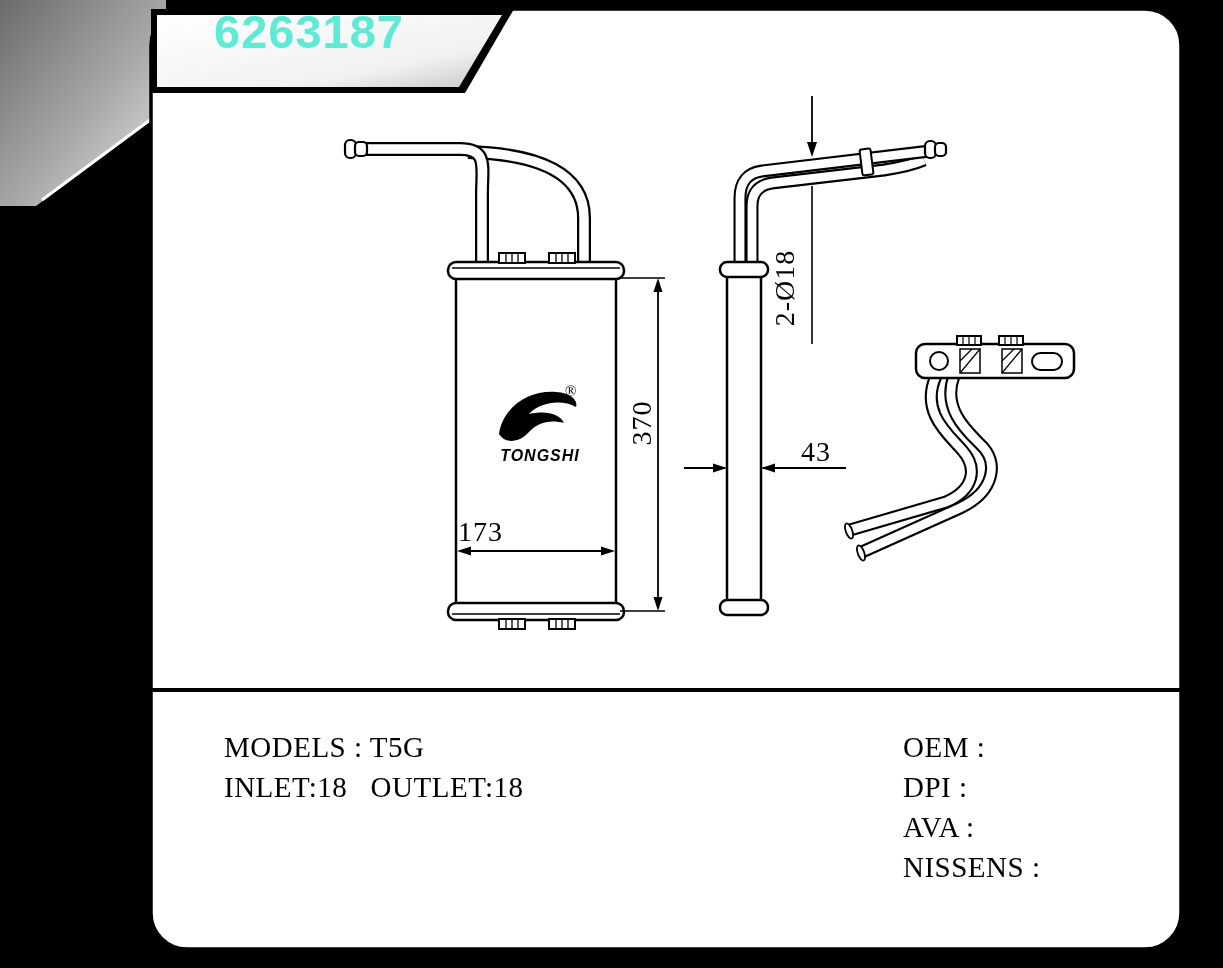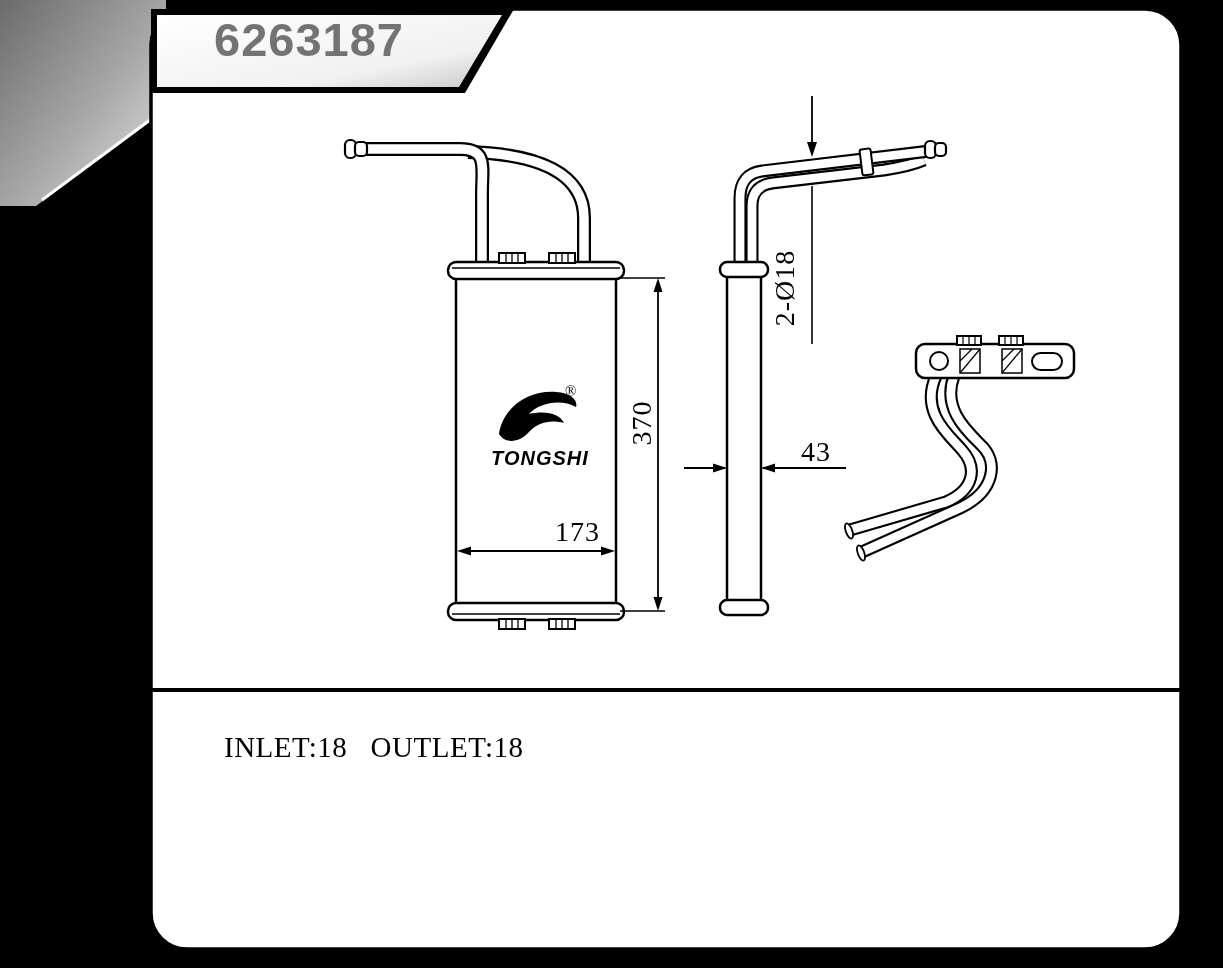--- a/index.html
+++ b/index.html
@@ -6,35 +6,35 @@
   html,body { background:#000; }
   body {
     width:1223px; height:968px;
     font-family:"Liberation Serif", serif;
     color:#000;
   }
   .stage { position:relative; width:1223px; height:968px; background:#000; overflow:hidden; }
   .stage > svg { position:absolute; left:0; top:0; }
   .overlay { position:absolute; }
   .part-number {
-    left:163px; top:12px; width:292px; text-align:center;
+    left:163px; top:4px; width:292px; text-align:center;
     font-family:"Liberation Sans", sans-serif;
-    font-weight:700; font-size:47px; letter-spacing:1px; color:#737373;
+    font-weight:700; font-size:47px; letter-spacing:1px; color:#5eead4;
   }
   .dim { font-size:28px; letter-spacing:1px; line-height:30px; }
   .dim-370 { left:627px; top:482px; width:118px; text-align:center;
              transform:rotate(-90deg); transform-origin:0 0; }
   .dim-pipe { left:770px; top:344px; width:112px; text-align:center;
              transform:rotate(-90deg); transform-origin:0 0; }
-  .dim-173 { left:458px; top:517px; width:142px; text-align:right; }
+  .dim-173 { left:458px; top:517px; width:142px; text-align:left; }
   .dim-32  { left:779px; top:437px; width:74px;  text-align:center; }
   .logo-reg  { left:565px; top:383px; font-size:15px; }
   .logo-text { left:488px; top:447px; width:104px; text-align:center;
                font-family:"Liberation Sans", sans-serif;
-               font-style:italic; font-weight:700; font-size:20px; letter-spacing:1px; }
+               font-style:italic; font-weight:700; font-size:16px; letter-spacing:1px; }
   .specs { position:absolute; top:727px; font-size:29px; }
   .specs .spec-line { height:40px; line-height:40px; white-space:pre; letter-spacing:0.5px; }
   .specs-left  { left:224px; }
   .specs-right { left:903px; }
 </style>
 </head>
 <body>
 
 <div class="stage">
 
@@ -184,17 +184,24 @@
 
   <div class="overlay dim dim-370">370</div>
   <div class="overlay dim dim-173">173</div>
   <div class="overlay dim dim-32">43</div>
   <div class="overlay dim dim-pipe">2-Ø18</div>
 
   <div class="overlay logo-reg">®</div>
   <div class="overlay logo-text">TONGSHI</div>
 
   <div class="specs specs-left">
+    <div class="spec-line">MODELS : T5G</div>
     <div class="spec-line">INLET:18   OUTLET:18</div>
   </div>
 
+  <div class="specs specs-right">
+    <div class="spec-line">OEM :</div>
+    <div class="spec-line">DPI :</div>
+    <div class="spec-line">AVA :</div>
+    <div class="spec-line">NISSENS :</div>
+  </div>
 
 </div>
 
 </body></html>

